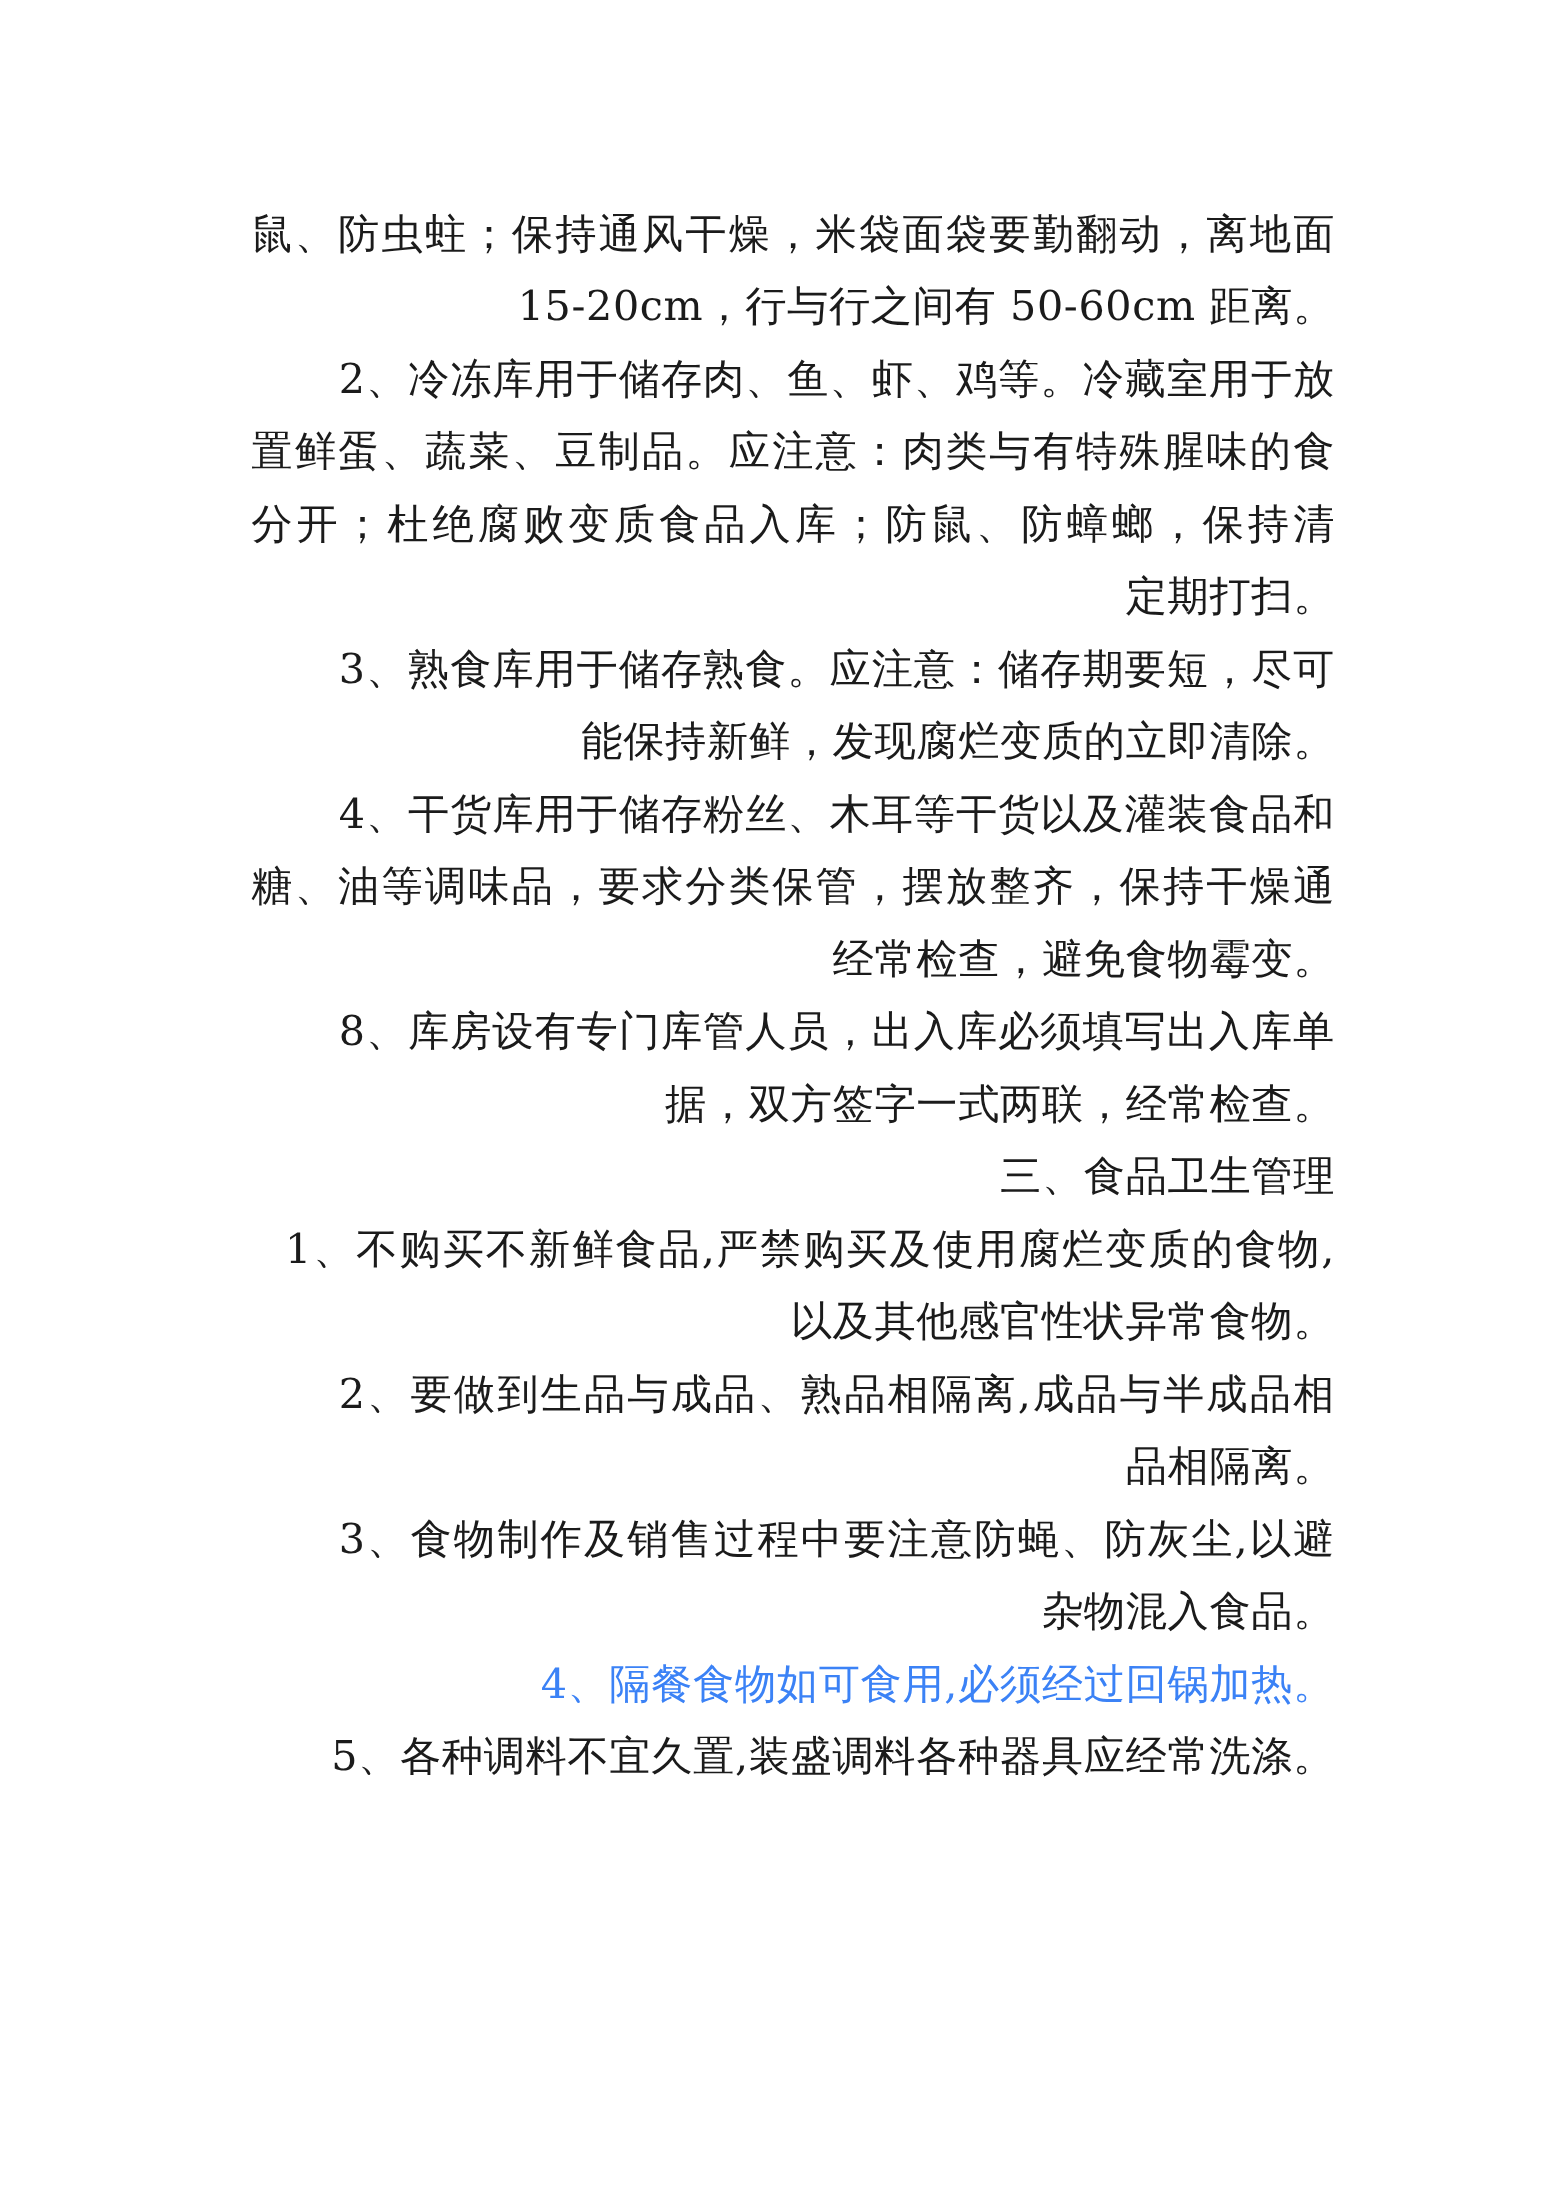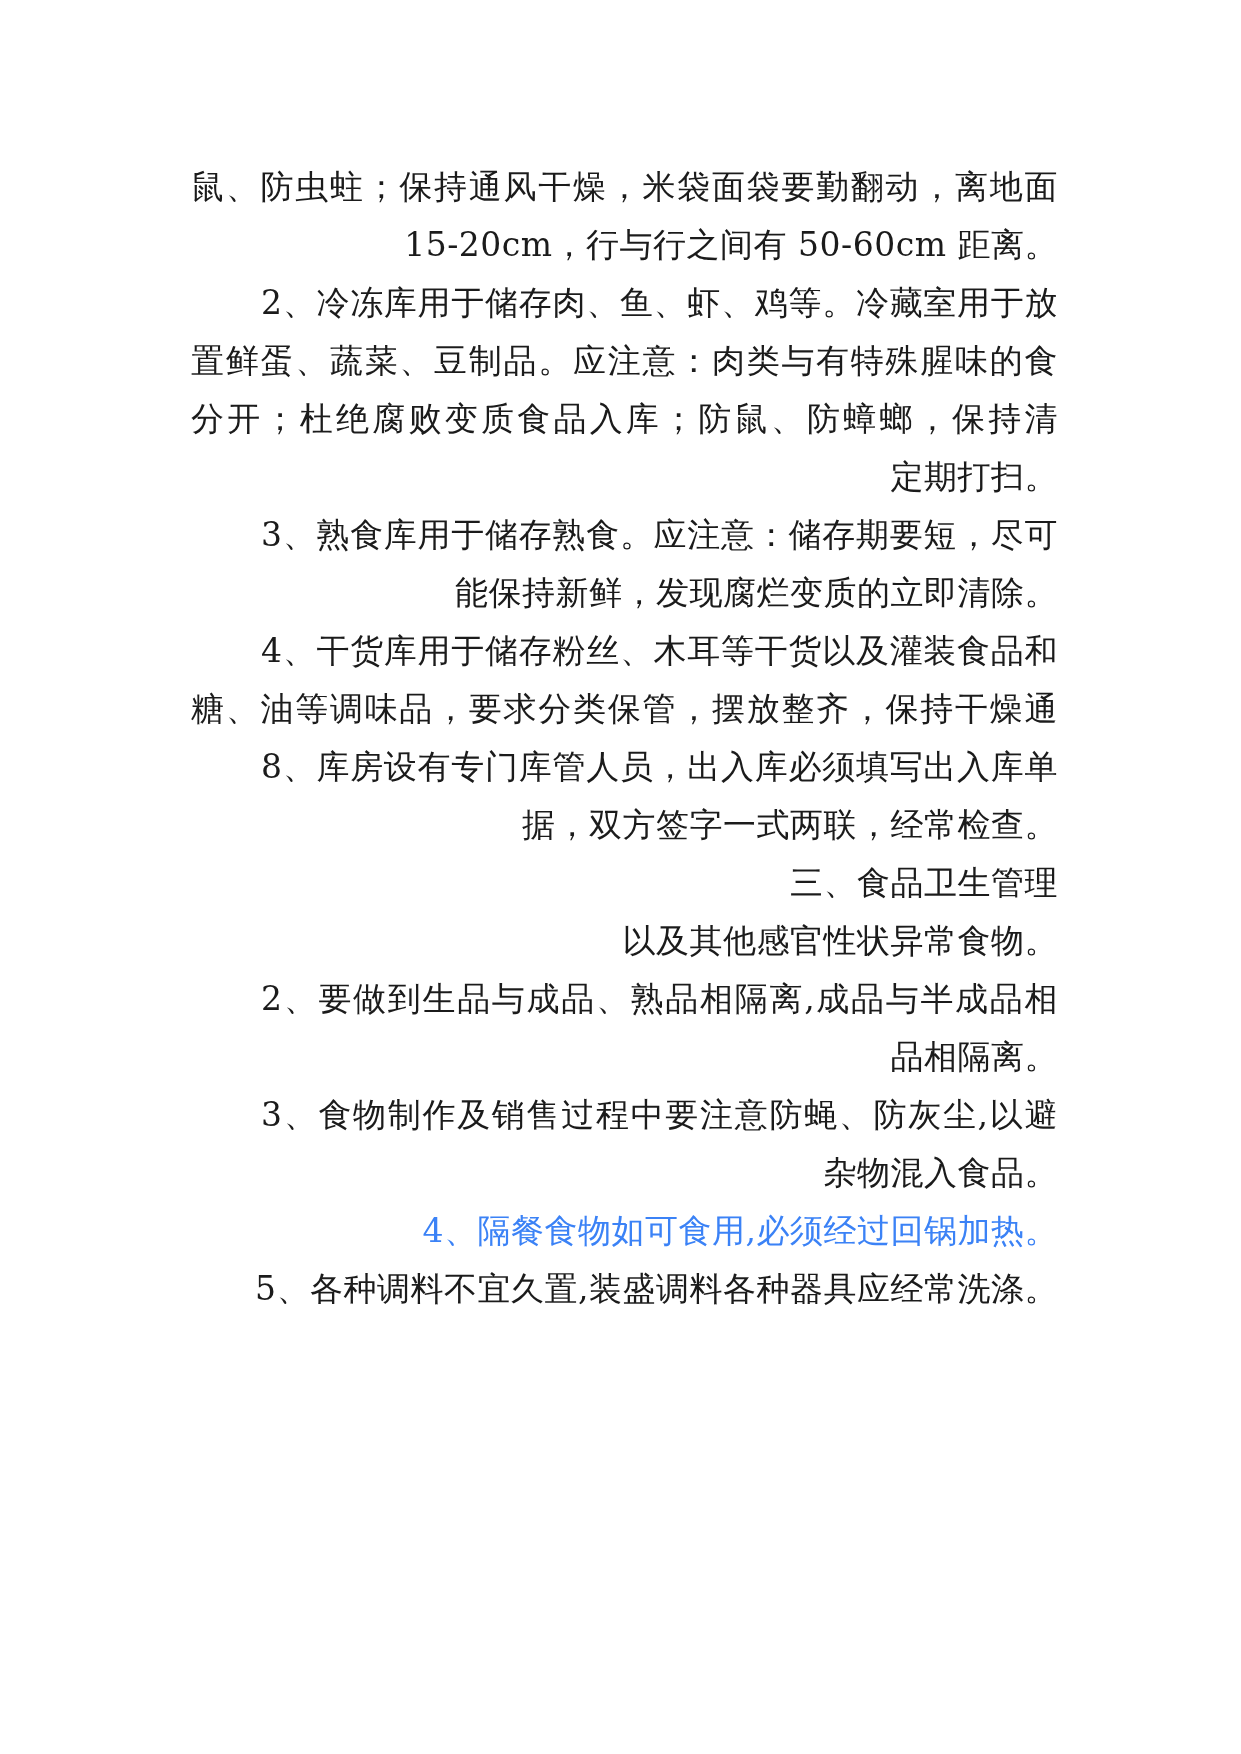--- a/index.html
+++ b/index.html
@@ -10,21 +10,21 @@
   .page {
     position: relative;
     width: 1241px;
     height: 1754px;
     background: #ffffff;
     overflow: hidden;
     font-family: "DejaVu Serif", "Liberation Serif", serif;
   }
   .text-block {
     position: absolute;
-    left: 166px;
+    left: 176px;
     top: 158px;
     width: 892px;
   }
   .line {
     font-size: 33px;
     line-height: 58px;
     height: 58px;
     color: #1b1b1b;
     text-align: right;
     overflow: hidden;
@@ -43,23 +43,25 @@
       <div class="line j" style="margin-left: 25px; color: rgb(27, 27, 27);">鼠、防虫蛀；保持通风干燥，米袋面袋要勤翻动，离地面</div>
       <div class="line" style="margin-left: 25px; color: rgb(27, 27, 27);">15-20cm，行与行之间有 50-60cm 距离。</div>
       <div class="line j" style="margin-left: 95px; color: rgb(27, 27, 27);">2、冷冻库用于储存肉、鱼、虾、鸡等。冷藏室用于放</div>
       <div class="line j" style="margin-left: 25px; color: rgb(27, 27, 27);">置鲜蛋、蔬菜、豆制品。应注意：肉类与有特殊腥味的食品</div>
       <div class="line j" style="margin-left: 25px; color: rgb(27, 27, 27);">分开；杜绝腐败变质食品入库；防鼠、防蟑螂，保持清洁，</div>
       <div class="line" style="margin-left: 25px; color: rgb(27, 27, 27);">定期打扫。</div>
       <div class="line j" style="margin-left: 95px; color: rgb(27, 27, 27);">3、熟食库用于储存熟食。应注意：储存期要短，尽可</div>
       <div class="line" style="color: rgb(27, 27, 27);">能保持新鲜，发现腐烂变质的立即清除。</div>
       <div class="line j" style="margin-left: 95px; color: rgb(27, 27, 27);">4、干货库用于储存粉丝、木耳等干货以及灌装食品和</div>
       <div class="line j" style="margin-left: 25px; color: rgb(27, 27, 27);">糖、油等调味品，要求分类保管，摆放整齐，保持干燥通风，</div>
+      <div class="line" style="margin-left: 25px; color: rgb(27, 27, 27);">经常检查，避免食物霉变。</div>
       <div class="line j" style="margin-left: 95px; color: rgb(27, 27, 27);">8、库房设有专门库管人员，出入库必须填写出入库单</div>
       <div class="line" style="margin-left: 25px; color: rgb(27, 27, 27);">据，双方签字一式两联，经常检查。</div>
       <div class="line" style="margin-left: 95px; color: rgb(27, 27, 27);">三、食品卫生管理</div>
+      <div class="line j" style="margin-left: 52px; color: rgb(27, 27, 27);">1、不购买不新鲜食品,严禁购买及使用腐烂变质的食物,</div>
       <div class="line" style="margin-left: 0px; color: rgb(27, 27, 27);">以及其他感官性状异常食物。</div>
       <div class="line j" style="margin-left: 95px; color: rgb(27, 27, 27);">2、要做到生品与成品、熟品相隔离,成品与半成品相隔</div>
       <div class="line" style="margin-left: 0px; color: rgb(27, 27, 27);">品相隔离。</div>
       <div class="line j" style="margin-left: 95px; color: rgb(27, 27, 27);">3、食物制作及销售过程中要注意防蝇、防灰尘,以避免</div>
       <div class="line" style="margin-left: 0px; color: rgb(27, 27, 27);">杂物混入食品。</div>
       <div class="line" style="margin-left: 85px; color: #3b82f6;">4、隔餐食物如可食用,必须经过回锅加热。</div>
       <div class="line" style="margin-left: 70px; color: rgb(27, 27, 27);">5、各种调料不宜久置,装盛调料各种器具应经常洗涤。</div>
     </div>
 </div>
 

